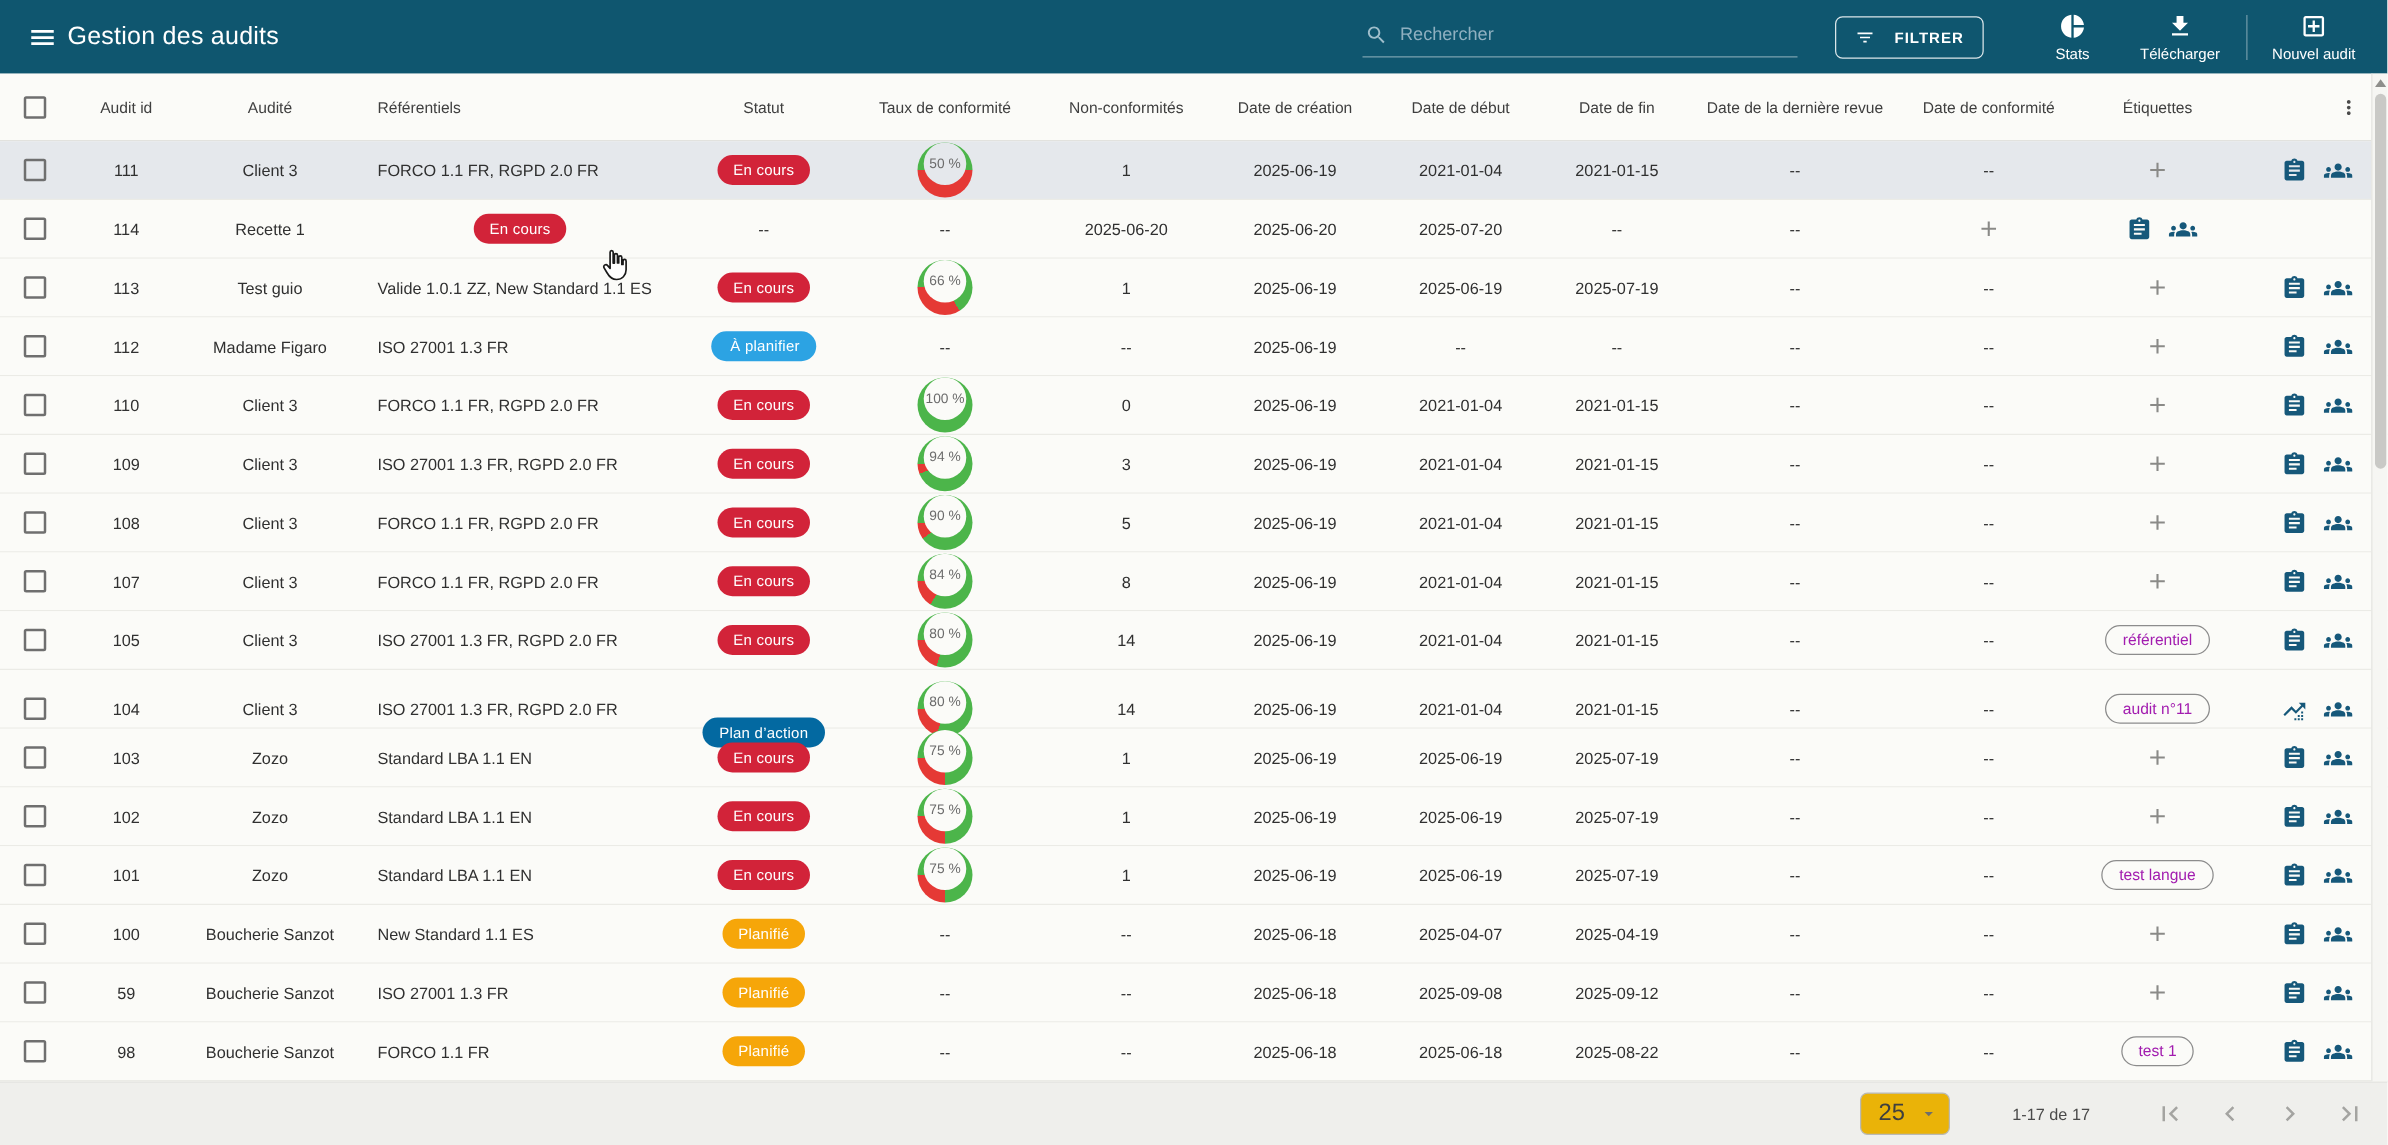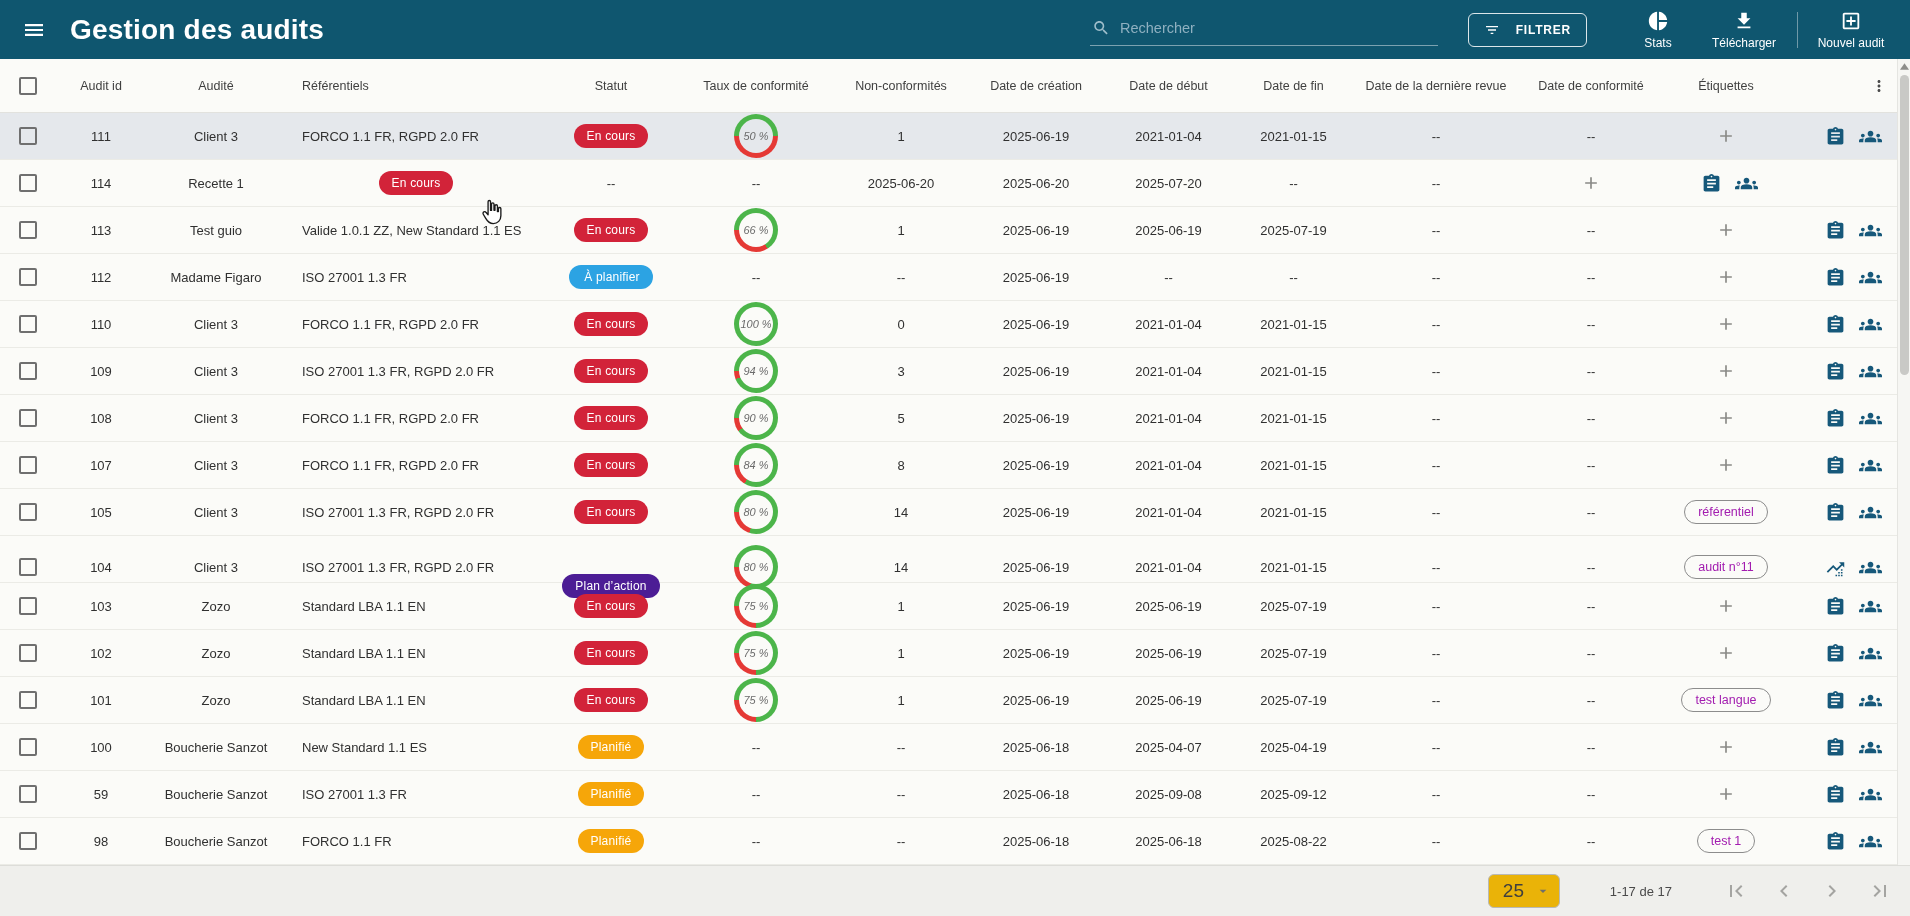--- a/index.html
+++ b/index.html
@@ -1,21 +1,21 @@
 <!DOCTYPE html>
 <html><head>
 <meta charset="utf-8">
 <style>
   * { margin:0; padding:0; box-sizing:border-box; }
   html,body { width:1910px; height:916px; overflow:hidden; font-family:"Liberation Sans", sans-serif; background:#FBFBF7; }
 
   
   .appbar { height:59px; background:#0F566F; display:flex; align-items:center; padding:0 16px 0 14px; color:#fff; }
   .menu-btn { width:40px; height:40px; display:flex; align-items:center; justify-content:center; cursor:pointer; }
-  .app-title { font-size:28px; font-weight:700; margin-left:16px; letter-spacing:.2px; }
+  .app-title { font-size:20px; font-weight:400; letter-spacing:.2px; }
   .appbar-spacer { flex:1; }
   .searchbox { display:flex; align-items:center; gap:10px; width:348px; border-bottom:1px solid rgba(255,255,255,.45); padding:4px 2px 7px 2px; margin-right:30px; }
   .searchbox input { background:transparent; border:none; outline:none; color:#D7E6EE; font-size:14.5px; width:100%; font-family:"Liberation Sans", sans-serif; }
   .searchbox input::placeholder { color:#8FB0C0; }
   .filter-btn { display:flex; align-items:center; gap:16px; border:1px solid rgba(255,255,255,.85); border-radius:6px; padding:8px 15px; font-size:12px; font-weight:700; letter-spacing:.8px; cursor:pointer; margin-right:28px; }
   .tool { display:flex; flex-direction:column; align-items:center; gap:4px; font-size:12px; cursor:pointer; width:86px; }
   .tool svg { display:block; }
   .appbar-divider { width:1px; height:36px; background:rgba(255,255,255,.4); margin:0 10px; }
 
   
@@ -23,21 +23,21 @@
   .grid-cols { display:grid; grid-template-columns:56px 90px 140px 260px 130px 160px 130px 140px 125px 125px 160px 150px 120px 1fr; align-items:center; }
   .thead { height:54px; border-bottom:1px solid #E2E2DE; background:#FBFBF8; }
   .th { font-size:12.5px; color:#3F3F3F; text-align:center; padding:0 4px; }
   .th.left { text-align:left; padding-left:16px; }
   .tr { height:47px; border-bottom:1px solid #EBEBE6; --rowbg:#FBFBF8; background:var(--rowbg); cursor:pointer; }
   .tr.highlighted { --rowbg:#E5E8EC; }
   .td { display:flex; align-items:center; justify-content:center; font-size:13px; color:#303030; padding:0 4px; height:100%; }
   .td.left { justify-content:flex-start; padding-left:16px; }
   .checkbox { width:18px; height:18px; border:2px solid #6F6F6F; border-radius:2px; background:transparent; display:inline-block; }
   .badge { color:#fff; font-size:12px; font-weight:500; padding:5px 13px; border-radius:13px; white-space:nowrap; letter-spacing:.2px; }
-  .donut { width:44px; height:44px; border-radius:50%; display:flex; align-items:center; justify-content:center;font-style:italic; }
+  .donut { width:44px; height:44px; border-radius:50%; display:flex; justify-content:center; }
   .donut-hole { width:34px; height:34px; border-radius:50%; background:var(--rowbg); display:flex; align-items:center; justify-content:center; font-size:11px; color:#6B6B6B; }
   .chip { border:1px solid #8C8C8C; border-radius:13px; padding:4px 13px; font-size:12.5px; color:#a21caf; white-space:nowrap; background:transparent; }
   .plus-btn, .act-btn { background:none; border:none; cursor:pointer; display:flex; align-items:center; justify-content:center; padding:0; }
   .c-actions { display:flex; justify-content:flex-end; gap:13px; padding-right:28px; }
   .th-actions { display:flex; justify-content:flex-end; padding-right:22px; }
 
   
   .scrollbar { position:absolute; top:0; right:0; width:13px; height:806px; background:#F6F6F3; border-left:1px solid #E5E5E1; }
   .scroll-arrow { width:100%; height:14px; display:flex; align-items:center; justify-content:center; }
   .scroll-thumb { position:absolute; top:16px; left:2px; width:9px; height:300px; background:#C9C9C6; border-radius:5px; }
@@ -483,21 +483,21 @@
         </div>
       </div>
       <div class="tr grid-cols">
         <div class="td">
           <span class="checkbox"></span>
         </div>
         <div class="td">104</div>
         <div class="td">Client 3</div>
         <div class="td left">ISO 27001 1.3 FR, RGPD 2.0 FR</div>
         <div class="td">
-          <span class="badge" style="background: #4c1d95; margin-top: 38px;">Plan d’action</span>
+          <span class="badge" style="background: #0369a1; margin-top: 38px;">Plan d’action</span>
         </div>
         <div class="td">
           <div class="donut" style="background: conic-gradient(from 270deg, rgb(76, 181, 74) 0deg, rgb(76, 181, 74) 80%, rgb(229, 57, 53) 80%, rgb(229, 57, 53) 100%);">
             <div class="donut-hole">80 %</div>
           </div>
         </div>
         <div class="td">14</div>
         <div class="td">2025-06-19</div>
         <div class="td">2021-01-04</div>
         <div class="td">2021-01-15</div>

